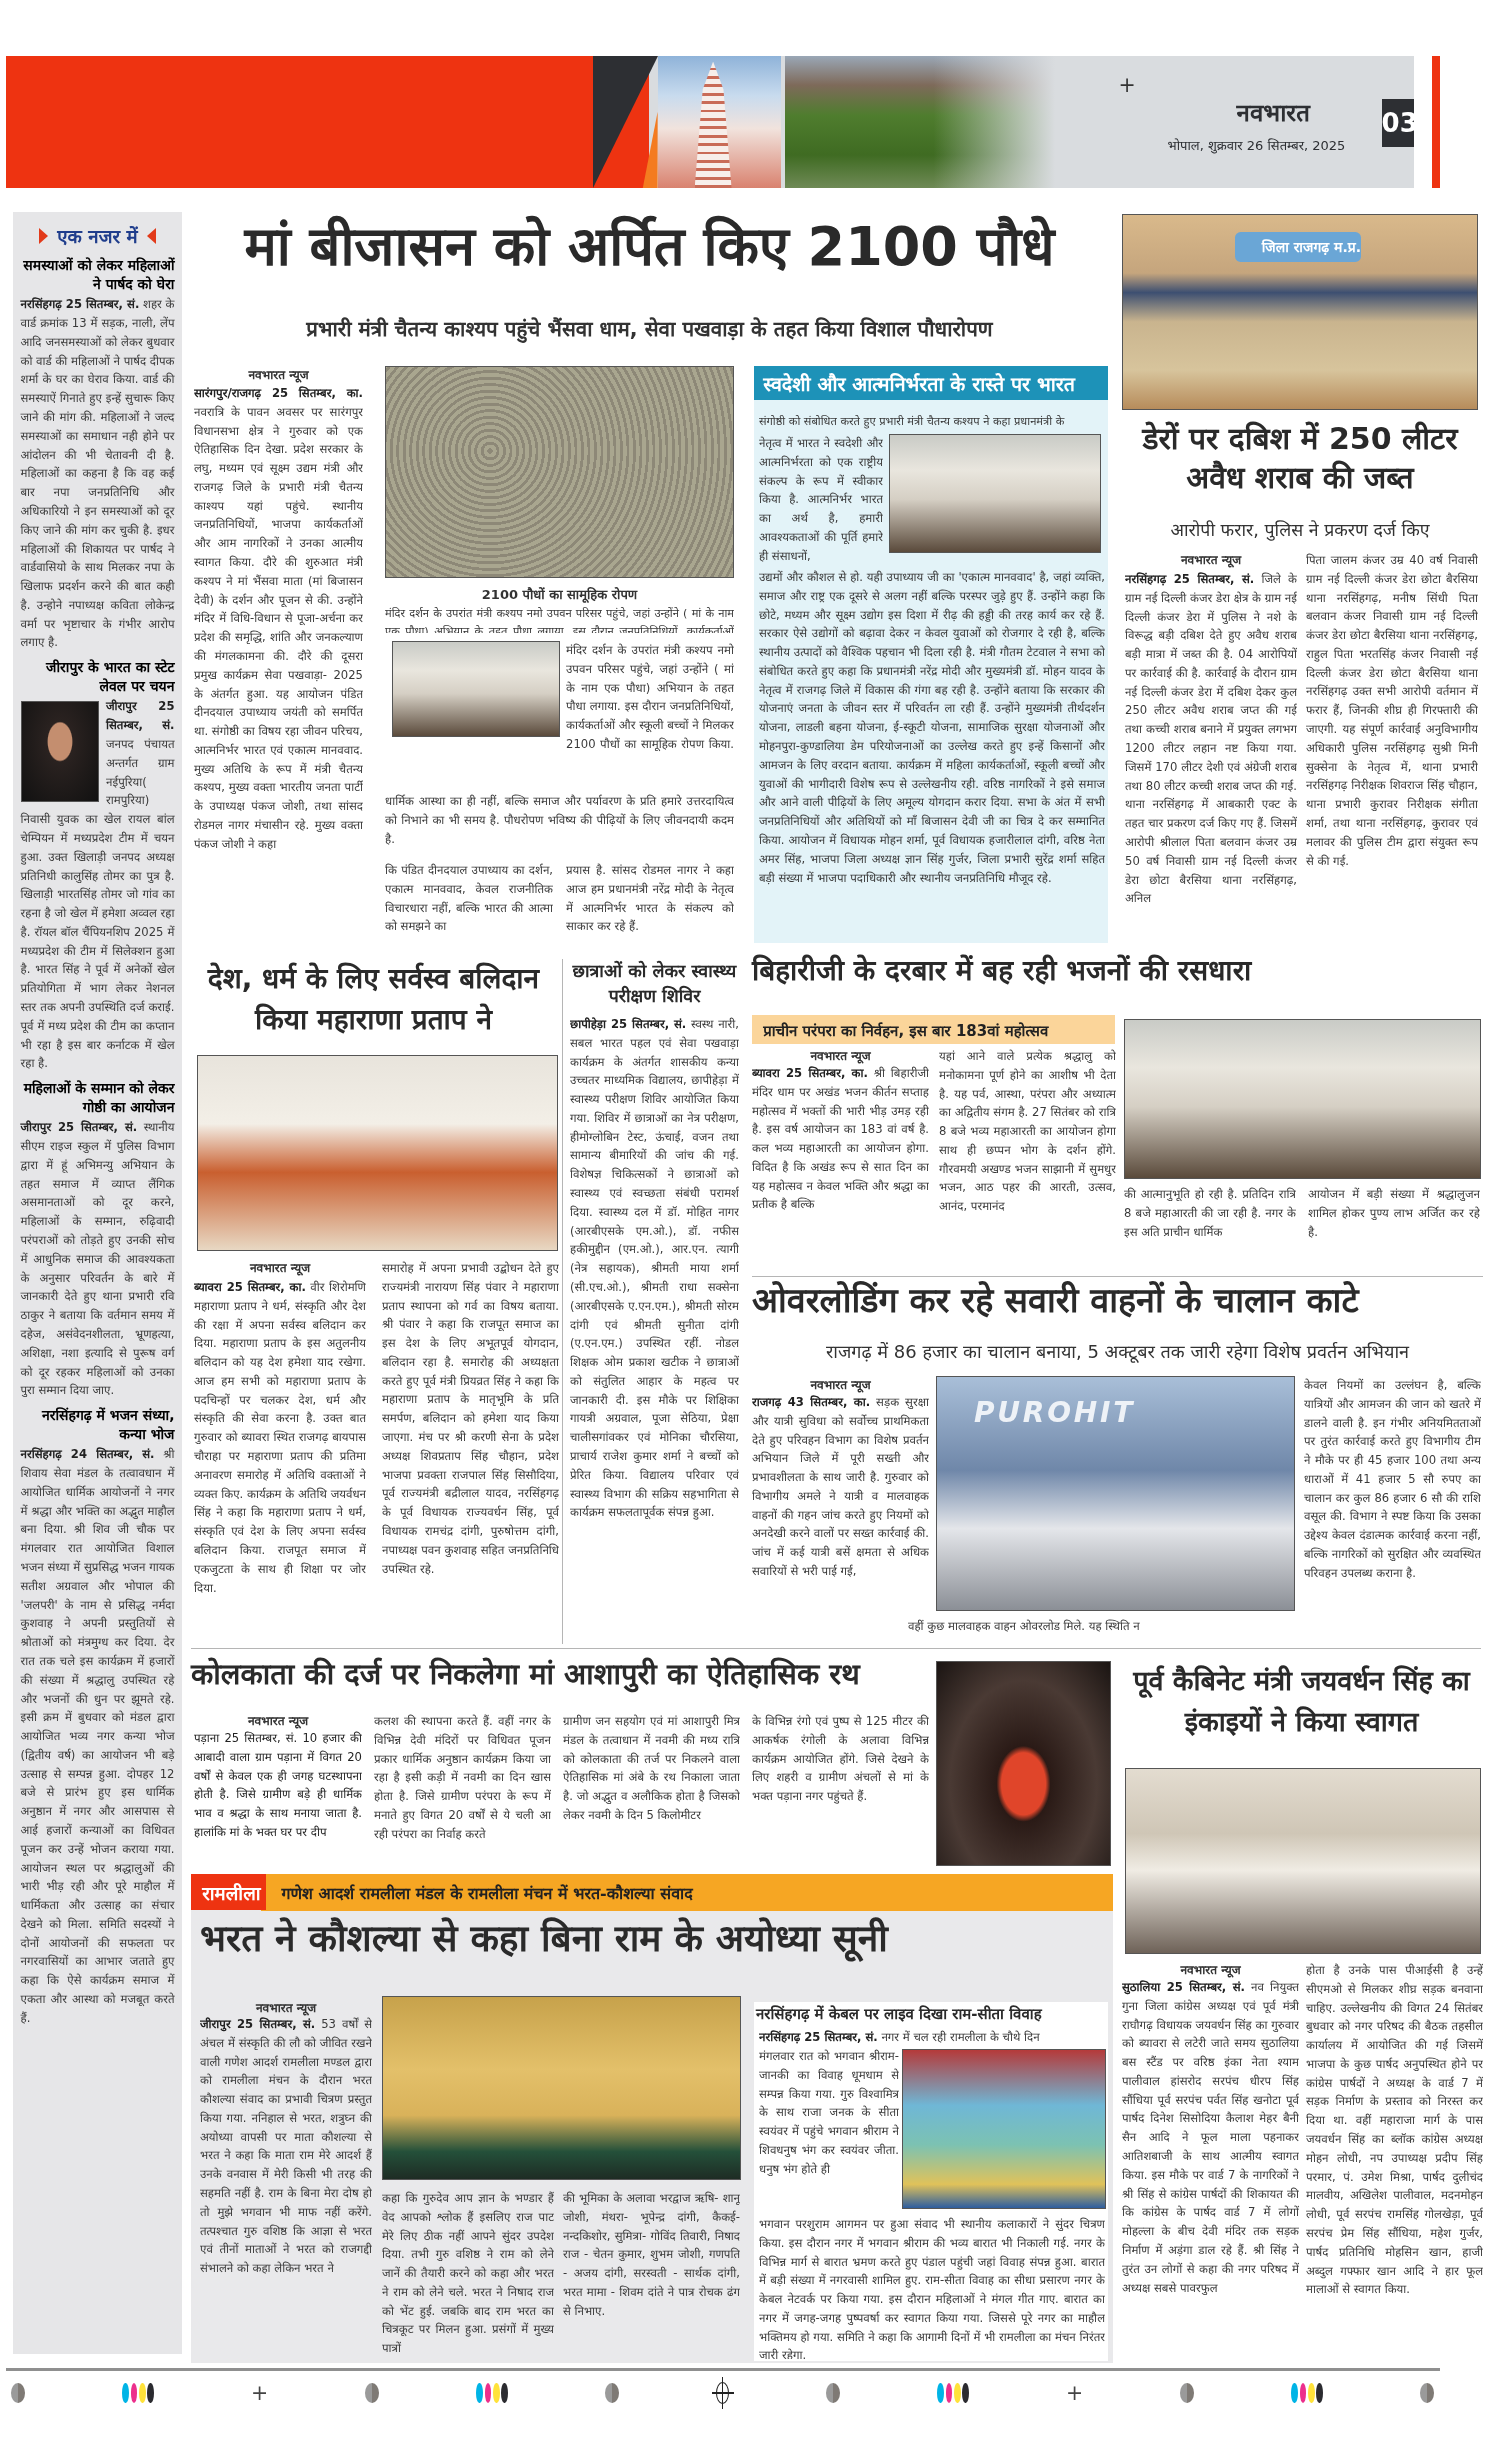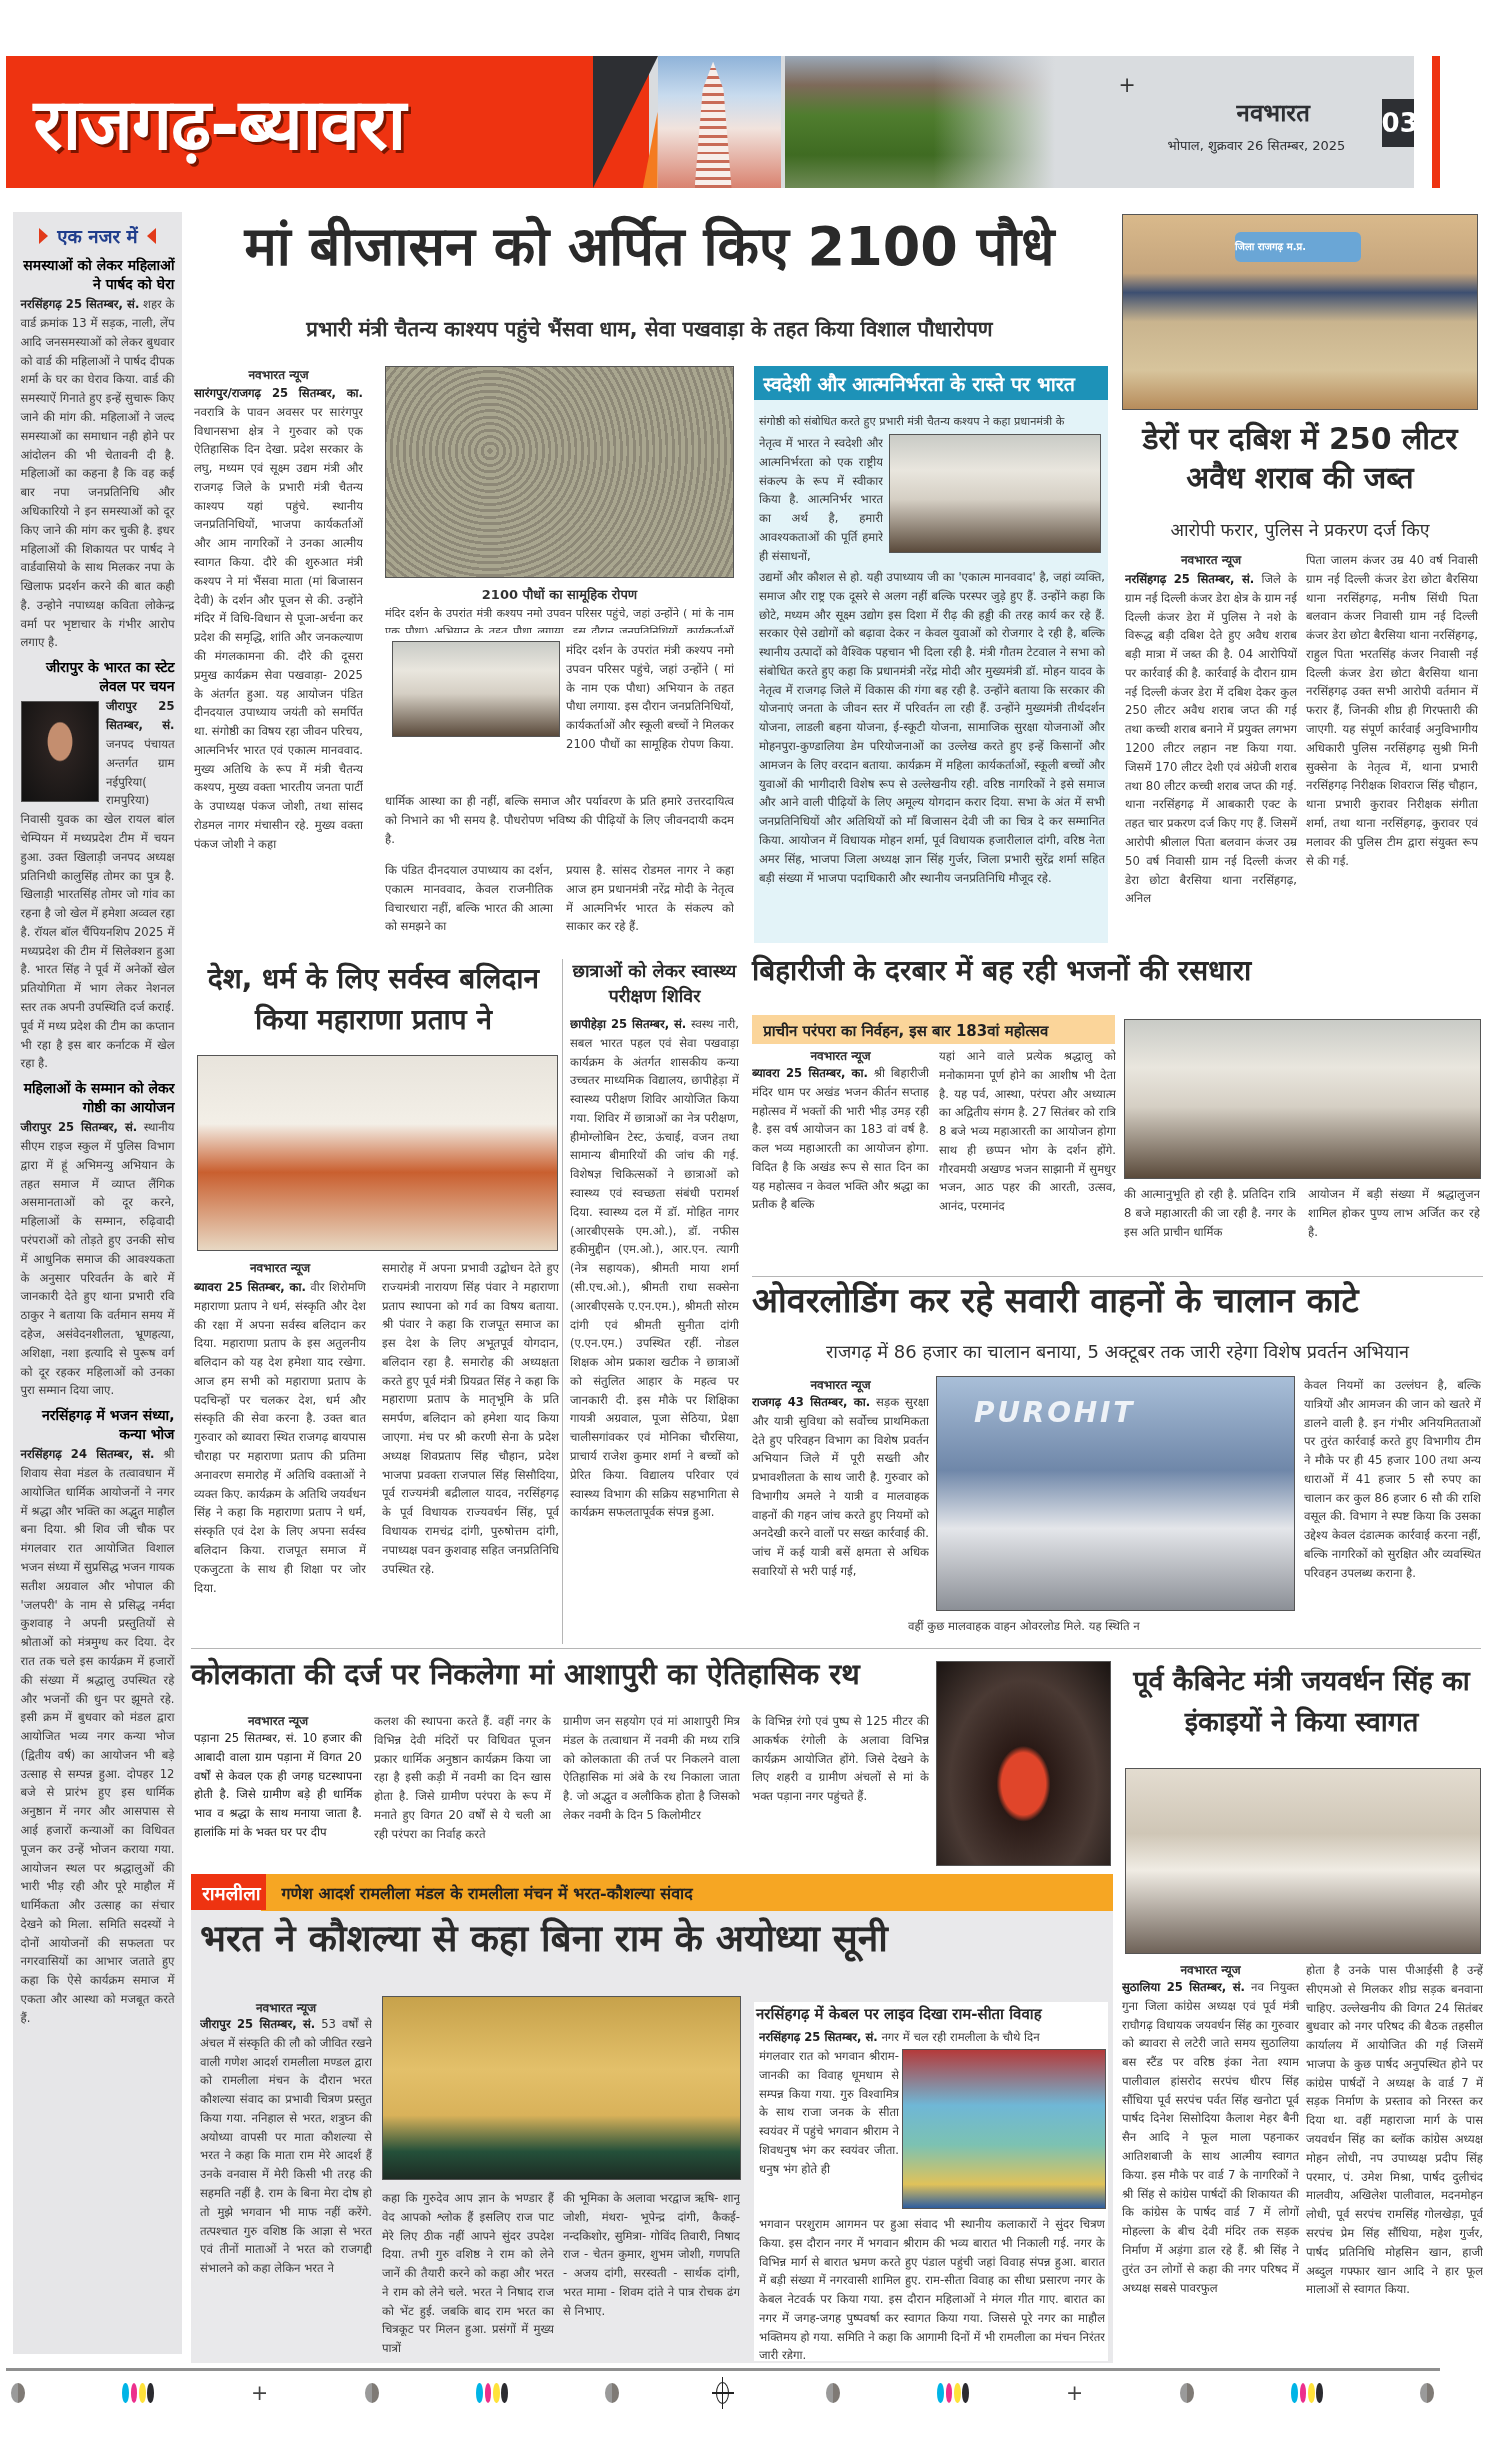--- a/index.html
+++ b/index.html
@@ -81,21 +81,20 @@
   .target::before { content:""; position:absolute; left:-5.6px; top:9.3px; width:22.4px; height:1.9px; background:#222; }
   .target::after  { content:""; position:absolute; left:4.7px; top:-5.6px; width:1.4px; height:32px; background:#222; }
   .dividerv { background: #b5b5b5; width: 0.9px; }
   .dividerh { background: #b5b5b5; height: 0.9px; }
 </style>
 </head>
 <body>
 
 <header class="abs masthead">
   <div class="abs mast-red"></div>
-  <div class="abs mast-title">राजगढ़-ब्यावरा</div>
   <div class="abs mast-wedge"></div>
   <div class="abs mast-orange"></div>
   <div class="abs mast-temple">
       <div class="spire"></div>
     </div>
   <div class="abs mast-fort"></div>
   <div class="abs mast-crosshair">+</div>
   <div class="abs mast-brand">नवभारत</div>
   <div class="abs mast-date">भोपाल, शुक्रवार 26 सितम्बर, 2025</div>
   <div class="abs mast-page">03</div>
@@ -145,21 +144,21 @@
   <div class="abs box-blue" style="left:754px;top:366px;width:354px;height:577px;"></div>
   <div class="abs band-blue" style="left:754px;top:366px;width:354px;">स्वदेशी और आत्मनिर्भरता के रास्ते पर भारत</div>
   <div class="abs col" style="left:759px;top:413px;width:346px;height:18.6px;font-size:11.2px;white-space:nowrap;">संगोष्ठी को संबोधित करते हुए प्रभारी मंत्री चैतन्य कश्यप ने कहा प्रधानमंत्री के</div>
   <div class="abs col" style="left:759px;top:434px;width:124px;height:130px;">नेतृत्व में भारत ने स्वदेशी और आत्मनिर्भरता को एक राष्ट्रीय संकल्प के रूप में स्वीकार किया है. आत्मनिर्भर भारत का अर्थ है, हमारी आवश्यकताओं की पूर्ति हमारे ही संसाधनों,</div>
   <div class="abs img ph-crowd" style="left:889px;top:434px;width:212px;height:119px;"></div>
   <div class="abs col" style="left:759px;top:568px;width:346px;height:373px;">उद्यमों और कौशल से हो. यही उपाध्याय जी का 'एकात्म मानववाद' है, जहां व्यक्ति, समाज और राष्ट्र एक दूसरे से अलग नहीं बल्कि परस्पर जुड़े हुए हैं. उन्होंने कहा कि छोटे, मध्यम और सूक्ष्म उद्योग इस दिशा में रीढ़ की हड्डी की तरह कार्य कर रहे हैं. सरकार ऐसे उद्योगों को बढ़ावा देकर न केवल युवाओं को रोजगार दे रही है, बल्कि स्थानीय उत्पादों को वैश्विक पहचान भी दिला रही है. मंत्री गौतम टेटवाल ने सभा को संबोधित करते हुए कहा कि प्रधानमंत्री नरेंद्र मोदी और मुख्यमंत्री डॉ. मोहन यादव के नेतृत्व में राजगढ़ जिले में विकास की गंगा बह रही है. उन्होंने बताया कि सरकार की योजनाएं जनता के जीवन स्तर में परिवर्तन ला रही हैं. उन्होंने मुख्यमंत्री तीर्थदर्शन योजना, लाडली बहना योजना, ई-स्कूटी योजना, सामाजिक सुरक्षा योजनाओं और मोहनपुरा-कुण्डालिया डेम परियोजनाओं का उल्लेख करते हुए इन्हें किसानों और आमजन के लिए वरदान बताया. कार्यक्रम में महिला कार्यकर्ताओं, स्कूली बच्चों और युवाओं की भागीदारी विशेष रूप से उल्लेखनीय रही. वरिष्ठ नागरिकों ने इसे समाज और आने वाली पीढ़ियों के लिए अमूल्य योगदान करार दिया. सभा के अंत में सभी जनप्रतिनिधियों और अतिथियों को माँ बिजासन देवी जी का चित्र दे कर सम्मानित किया. आयोजन में विधायक मोहन शर्मा, पूर्व विधायक हजारीलाल दांगी, वरिष्ठ नेता अमर सिंह, भाजपा जिला अध्यक्ष ज्ञान सिंह गुर्जर, जिला प्रभारी सुरेंद्र शर्मा सहित बड़ी संख्या में भाजपा पदाधिकारी और स्थानीय जनप्रतिनिधि मौजूद रहे.</div>
 </section>
 
 <section>
   <div class="abs img ph-police" style="left:1122px;top:214px;width:356px;height:196px;">
-    <div style="position:absolute;left:112px;top:17px;width:126px;height:30px;background:#6aa6d6;border-radius:5.6px;color:#fff;font-size:10px;font-weight:bold;text-align:left;line-height:30px;">जिला राजगढ़ म.प्र.</div>
+    <div style="position:absolute;left:112px;top:17px;width:126px;height:30px;background:#6aa6d6;border-radius:5.6px;color:#fff;font-size:14px;font-weight:bold;text-align:right;line-height:30px;">जिला राजगढ़ म.प्र.</div>
   </div>
   <h2 class="abs head" style="left:1122px;top:419px;width:356px;font-size:30px;text-align:center;line-height:1.3;">डेरों पर दबिश में 250 लीटर अवैध शराब की जब्त</h2>
   <div class="abs sub" style="left:1122px;top:520px;width:356px;font-size:17.7px;text-align:center;">आरोपी फरार, पुलिस ने प्रकरण दर्ज किए</div>
   <div class="abs byline" style="left:1125px;top:551px;width:172px;">नवभारत न्यूज</div>
   <div class="abs col" style="left:1125px;top:570px;width:172px;height:373px;">
     <b>नरसिंहगढ़ 25 सितम्बर, सं.</b> <span>जिले के ग्राम नई दिल्ली कंजर डेरा क्षेत्र के ग्राम नई दिल्ली कंजर डेरा में पुलिस ने नशे के विरूद्ध बड़ी दबिश देते हुए अवैध शराब बड़ी मात्रा में जब्त की है. 04 आरोपियों पर कार्रवाई की है. कार्रवाई के दौरान ग्राम नई दिल्ली कंजर डेरा में दबिश देकर कुल 250 लीटर अवैध शराब जप्त की गई तथा कच्ची शराब बनाने में प्रयुक्त लगभग 1200 लीटर लहान नष्ट किया गया. जिसमें 170 लीटर देशी एवं अंग्रेजी शराब तथा 80 लीटर कच्ची शराब जप्त की गई. थाना नरसिंहगढ़ में आबकारी एक्ट के तहत चार प्रकरण दर्ज किए गए हैं. जिसमें आरोपी श्रीलाल पिता बलवान कंजर उम्र 50 वर्ष निवासी ग्राम नई दिल्ली कंजर डेरा छोटा बैरसिया थाना नरसिंहगढ़, अनिल</span>
   </div>
   <div class="abs col" style="left:1306px;top:551px;width:172px;height:391px;">पिता जालम कंजर उम्र 40 वर्ष निवासी ग्राम नई दिल्ली कंजर डेरा छोटा बैरसिया थाना नरसिंहगढ़, मनीष सिंधी पिता बलवान कंजर निवासी ग्राम नई दिल्ली कंजर डेरा छोटा बैरसिया थाना नरसिंहगढ़, राहुल पिता भरतसिंह कंजर निवासी नई दिल्ली कंजर डेरा छोटा बैरसिया थाना नरसिंहगढ़ उक्त सभी आरोपी वर्तमान में फरार हैं, जिनकी शीघ्र ही गिरफ्तारी की जाएगी. यह संपूर्ण कार्रवाई अनुविभागीय अधिकारी पुलिस नरसिंहगढ़ सुश्री मिनी सुक्सेना के नेतृत्व में, थाना प्रभारी नरसिंहगढ़ निरीक्षक शिवराज सिंह चौहान, थाना प्रभारी कुरावर निरीक्षक संगीता शर्मा, तथा थाना नरसिंहगढ़, कुरावर एवं मलावर की पुलिस टीम द्वारा संयुक्त रूप से की गई.</div>
 </section>
 

